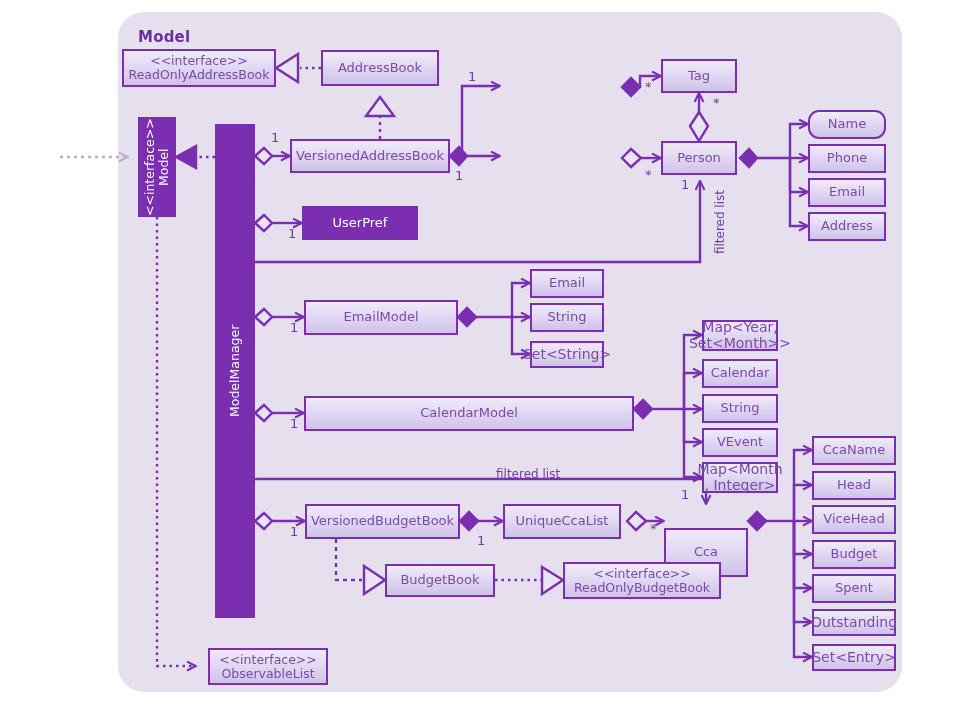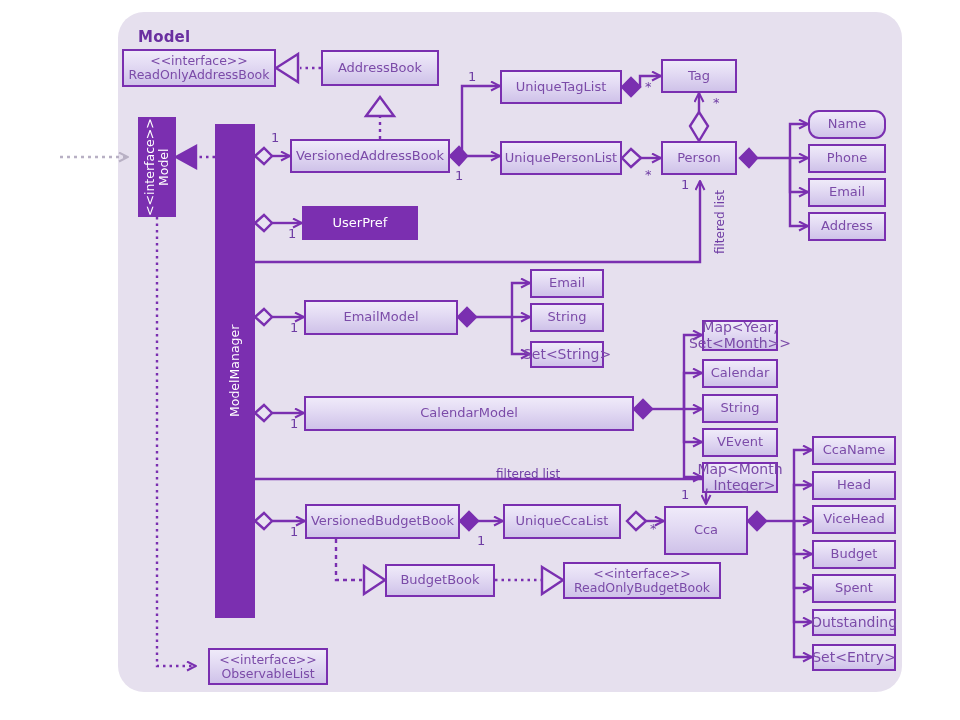--- a/index.html
+++ b/index.html
@@ -160,45 +160,43 @@
 
       <path d="M495,580 L541,580" stroke-dasharray="2.5,4"></path>
       <path d="M542,567 L563,580 L542,594 Z" fill="#e9e3f2"></path>
 
       <path d="M157,217 L157,666 L196,666" stroke-dasharray="2.5,4" marker-end="url(#oarrow)"></path>
     </g>
   </svg>
 
   <div class="cls iface" style="left: 122px; top: 49px; width: 154px; height: 38px;">&lt;&lt;interface&gt;&gt;<br>ReadOnlyAddressBook</div>
   <div class="cls" style="left: 321px; top: 50px; width: 118px; height: 36px;">AddressBook</div>
-  <div class="cls" style="left: 500px; top: 70px; width: 122px; height: 34px;">UniqueTagList</div>
   <div class="cls" style="left: 661px; top: 59px; width: 76px; height: 34px;">Tag</div>
   <div class="cls solid vert" style="left: 138px; top: 117px; width: 38px; height: 100px;">&lt;&lt;interface&gt;&gt;<br>Model</div>
   <div class="cls solid vert" style="left: 215px; top: 124px; width: 40px; height: 494px;">ModelManager</div>
   <div class="cls" style="left: 290px; top: 139px; width: 160px; height: 34px;">VersionedAddressBook</div>
-  <div class="cls" style="left: 500px; top: 141px; width: 122px; height: 34px;">UniquePersonList</div>
   <div class="cls" style="left: 661px; top: 141px; width: 76px; height: 34px;">Person</div>
   <div class="cls" style="left: 808px; top: 110px; width: 78px; height: 29px; border-radius: 11px;">Name</div>
   <div class="cls" style="left: 808px; top: 144px; width: 78px; height: 29px;">Phone</div>
   <div class="cls" style="left: 808px; top: 178px; width: 78px; height: 29px;">Email</div>
   <div class="cls" style="left: 808px; top: 212px; width: 78px; height: 29px;">Address</div>
   <div class="cls solid" style="left: 302px; top: 206px; width: 116px; height: 34px;">UserPref</div>
   <div class="cls" style="left: 304px; top: 300px; width: 154px; height: 35px;">EmailModel</div>
   <div class="cls" style="left: 530px; top: 269px; width: 74px; height: 29px;">Email</div>
   <div class="cls" style="left: 530px; top: 303px; width: 74px; height: 29px;">String</div>
   <div class="cls small" style="left: 530px; top: 341px; width: 74px; height: 27px;">Set&lt;String&gt;</div>
   <div class="cls" style="left: 304px; top: 396px; width: 330px; height: 35px;">CalendarModel</div>
   <div class="cls small" style="left: 702px; top: 320px; width: 76px; height: 31px;">Map&lt;Year,<br>Set&lt;Month&gt;&gt;</div>
   <div class="cls" style="left: 702px; top: 359px; width: 76px; height: 29px;">Calendar</div>
   <div class="cls" style="left: 702px; top: 394px; width: 76px; height: 29px;">String</div>
   <div class="cls" style="left: 702px; top: 428px; width: 76px; height: 29px;">VEvent</div>
   <div class="cls small" style="left: 702px; top: 462px; width: 76px; height: 31px;">Map&lt;Month<br>, Integer&gt;</div>
   <div class="cls" style="left: 305px; top: 504px; width: 155px; height: 35px;">VersionedBudgetBook</div>
   <div class="cls" style="left: 503px; top: 504px; width: 118px; height: 35px;">UniqueCcaList</div>
-  <div class="cls" style="left: 664px; top: 506px; width: 84px; height: 49px;">Cca</div>
+  <div class="cls" style="left: 664px; top: 528px; width: 84px; height: 49px;">Cca</div>
   <div class="cls" style="left: 385px; top: 564px; width: 110px; height: 33px;">BudgetBook</div>
   <div class="cls iface" style="left: 563px; top: 562px; width: 158px; height: 37px;">&lt;&lt;interface&gt;&gt;<br>ReadOnlyBudgetBook</div>
   <div class="cls" style="left: 812px; top: 436px; width: 84px; height: 29px;">CcaName</div>
   <div class="cls" style="left: 812px; top: 471px; width: 84px; height: 29px;">Head</div>
   <div class="cls" style="left: 812px; top: 505px; width: 84px; height: 29px;">ViceHead</div>
   <div class="cls" style="left: 812px; top: 540px; width: 84px; height: 29px;">Budget</div>
   <div class="cls" style="left: 812px; top: 574px; width: 84px; height: 29px;">Spent</div>
   <div class="cls small" style="left: 812px; top: 609px; width: 84px; height: 27px;">Outstanding</div>
   <div class="cls small" style="left: 812px; top: 644px; width: 84px; height: 27px;">Set&lt;Entry&gt;</div>
   <div class="cls iface" style="left: 208px; top: 648px; width: 120px; height: 37px;">&lt;&lt;interface&gt;&gt;<br>ObservableList</div>

